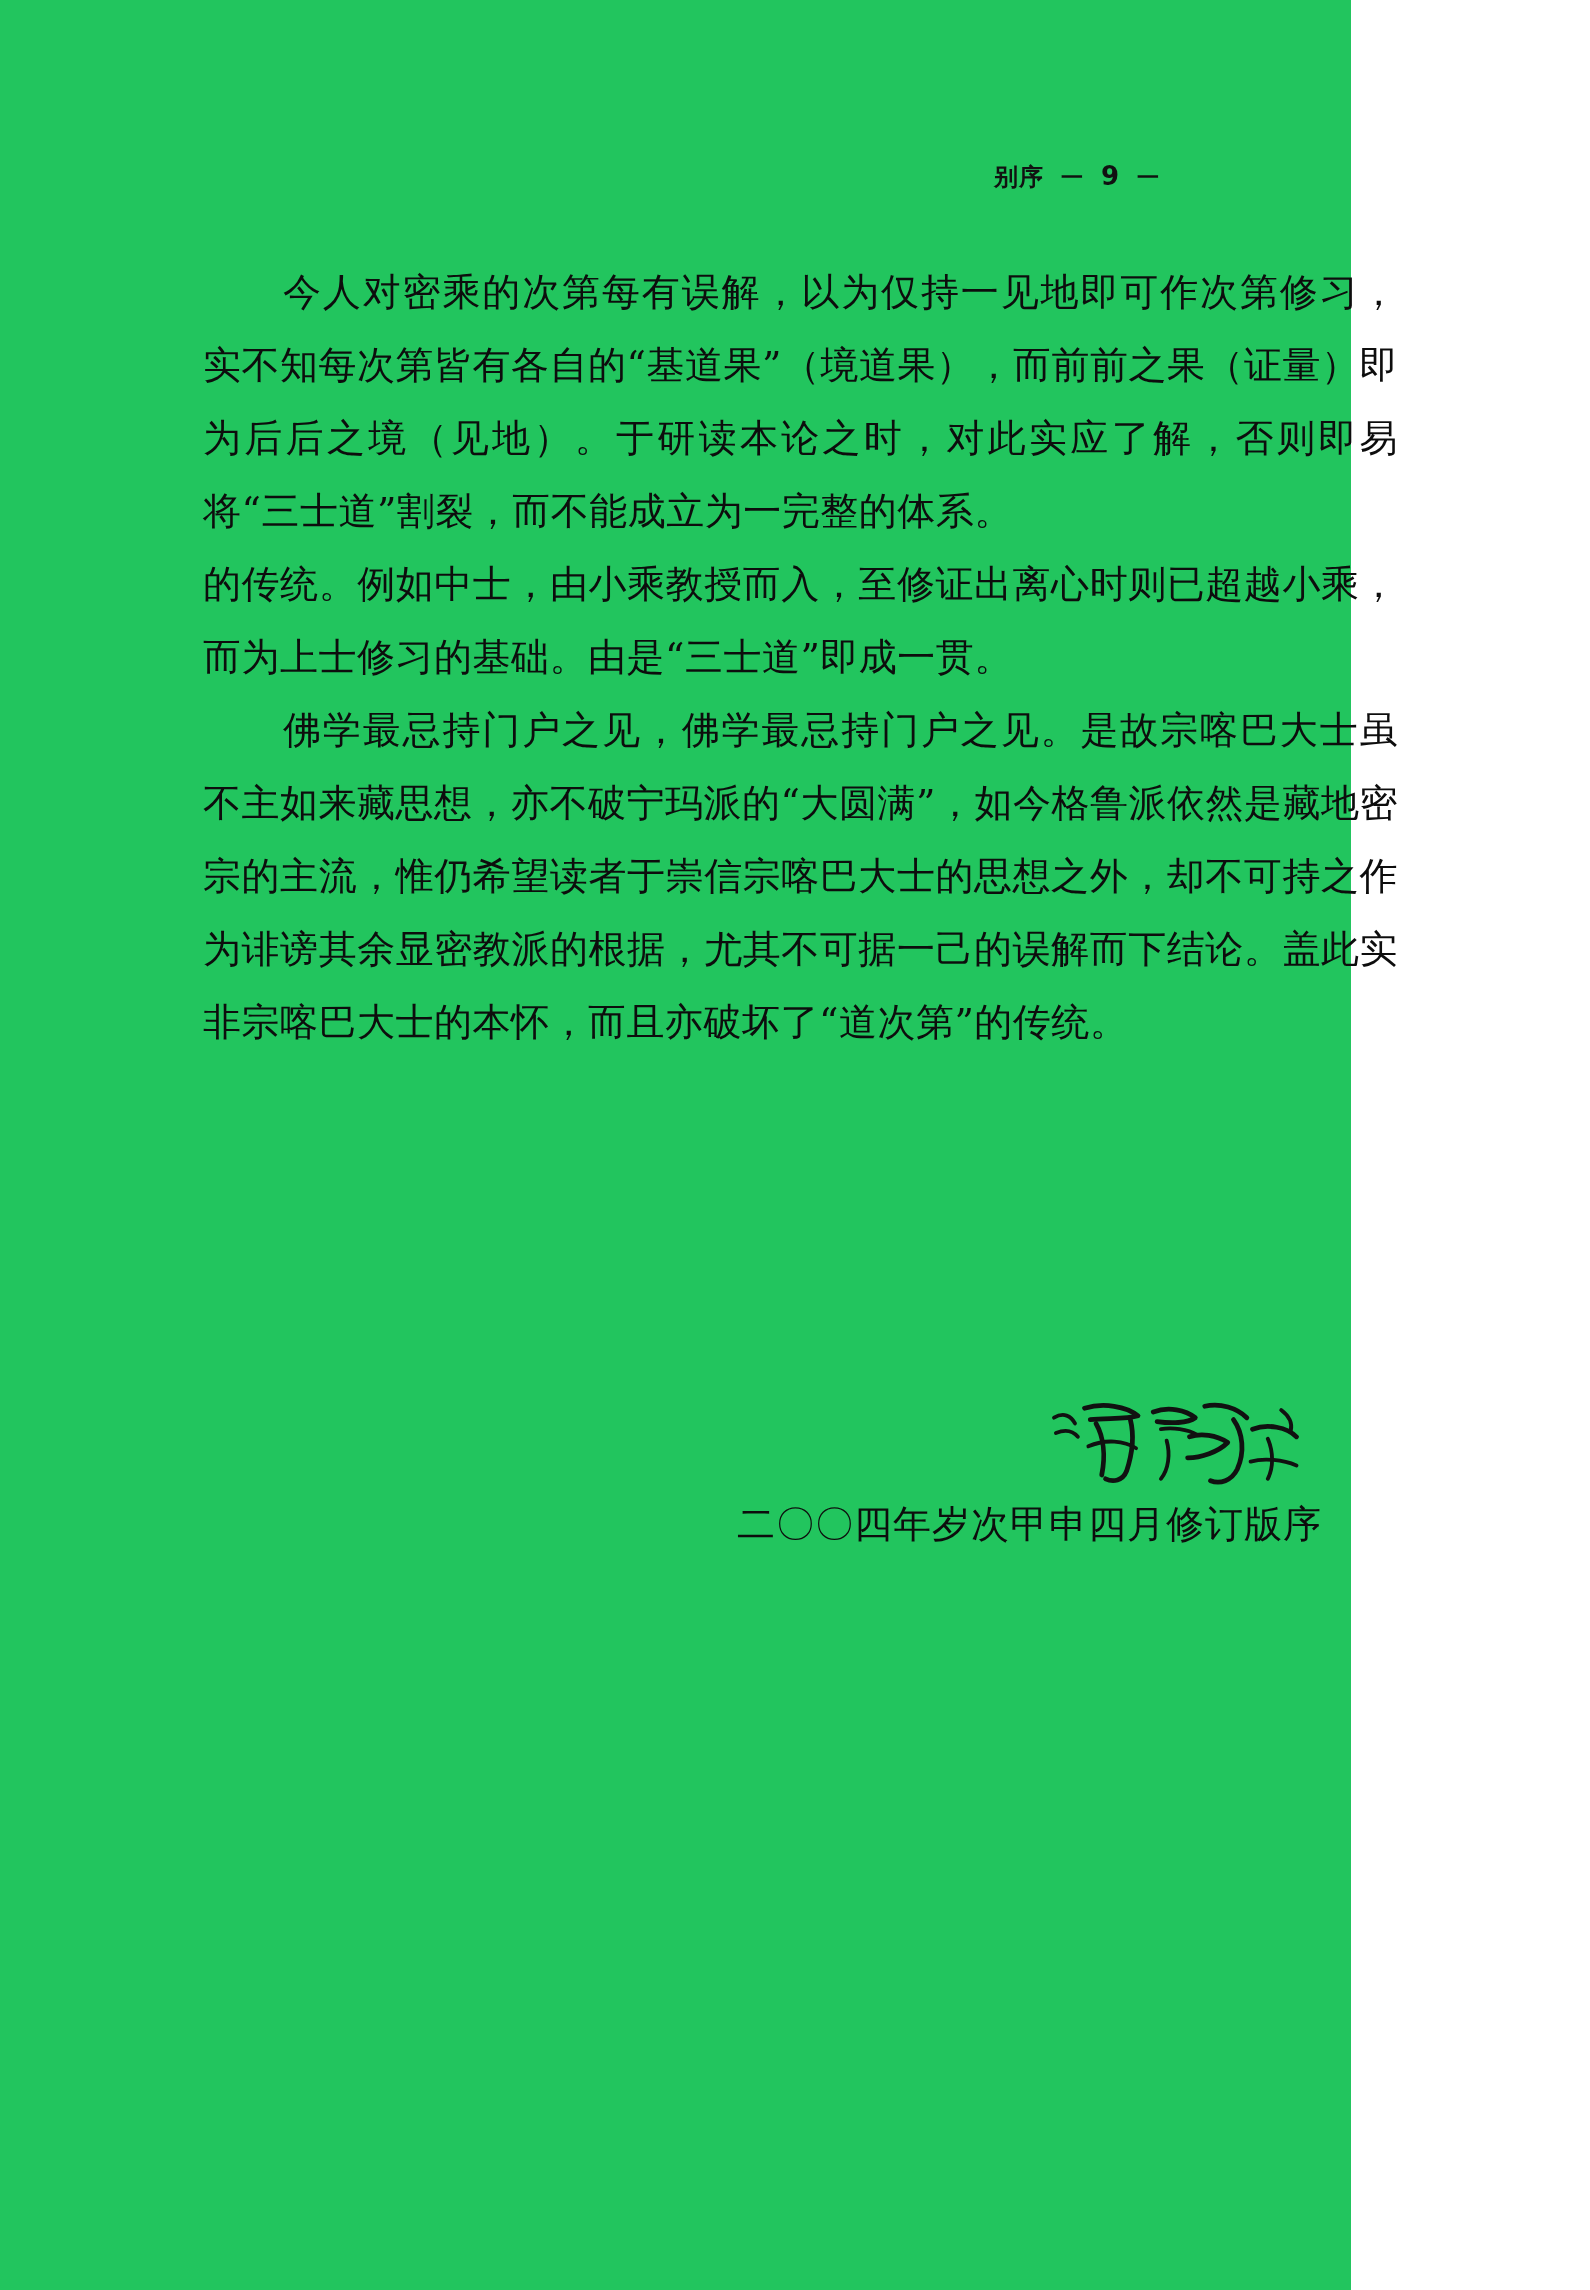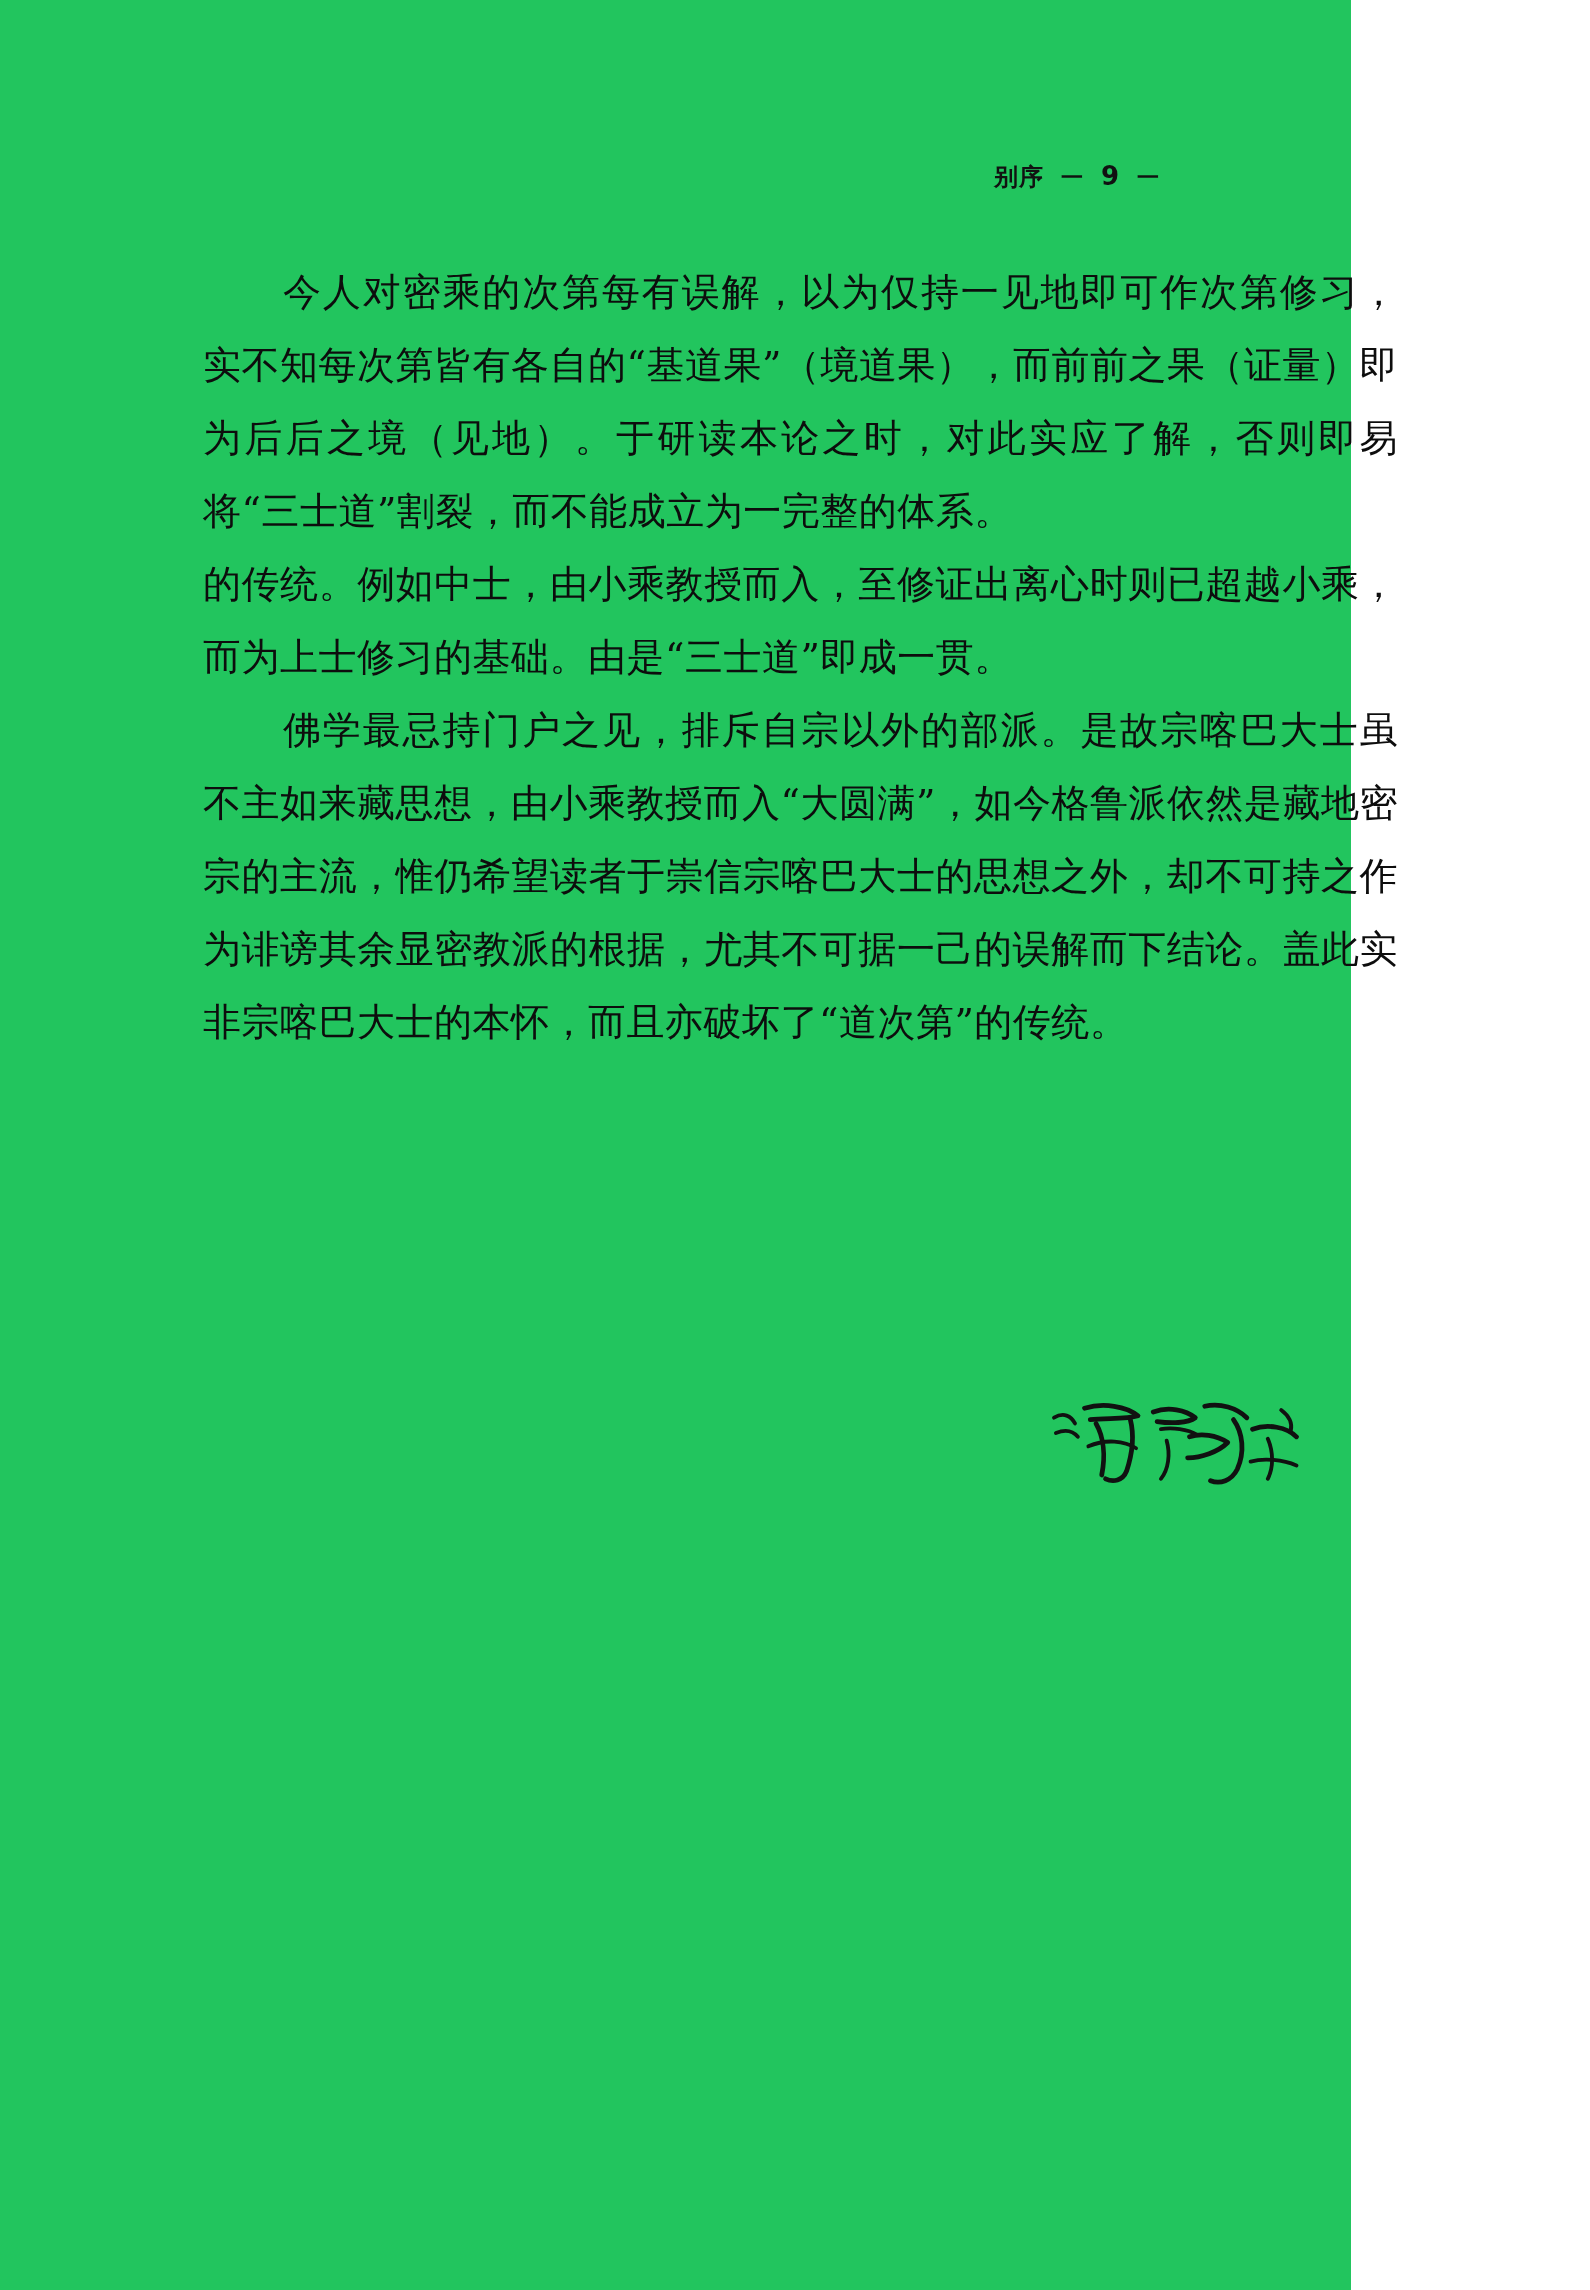--- a/index.html
+++ b/index.html
@@ -115,21 +115,21 @@
   <div class="header">
     <span>别序</span>
     <span class="dash">一</span>
     <span class="pagenum">9</span>
     <span class="dash">一</span>
   </div>
 
   <div class="body-block">
     <p class="para indent">今人对密乘的次第每有误解，以为仅持一见地即可作次第修习，实不知每次第皆有各自的“基道果”（境道果），而前前之果（证量）即为后后之境（见地）。于研读本论之时，对此实应了解，否则即易将“三士道”割裂，而不能成立为一完整的体系。</p>
     <p class="para">的传统。例如中士，由小乘教授而入，至修证出离心时则已超越小乘，而为上士修习的基础。由是“三士道”即成一贯。</p>
-    <p class="para indent">佛学最忌持门户之见，排斥自宗以外的部派。是故宗喀巴大士虽不主如来藏思想，由小乘教授而入“大圆满”，如今格鲁派依然是藏地密宗的主流，惟仍希望读者于崇信宗喀巴大士的思想之外，却不可持之作为诽谤其余显密教派的根据，尤其不可据一己的误解而下结论。盖此实非宗喀巴大士的本怀，而且亦破坏了“道次第”的传统。</p>
+    <p class="para indent">佛学最忌持门户之见，佛学最忌持门户之见。是故宗喀巴大士虽不主如来藏思想，亦不破宁玛派的“大圆满”，如今格鲁派依然是藏地密宗的主流，惟仍希望读者于崇信宗喀巴大士的思想之外，却不可持之作为诽谤其余显密教派的根据，尤其不可据一己的误解而下结论。盖此实非宗喀巴大士的本怀，而且亦破坏了“道次第”的传统。</p>
   </div>
 
   <div class="signature-area">
     <div class="signature-mark">
       <svg width="268" height="105" viewBox="0 0 280 110" xmlns="http://www.w3.org/2000/svg">
         <g fill="none" stroke="#111111" stroke-linecap="round" stroke-linejoin="round">
           <path d="M8 28 C18 22, 26 26, 30 34" stroke-width="4"></path>
           <path d="M10 44 C20 40, 28 42, 33 48" stroke-width="4"></path>
           <path d="M40 18 C60 12, 84 16, 96 26 C84 30, 62 28, 46 30" stroke-width="5"></path>
           <path d="M52 34 C60 48, 62 68, 58 88" stroke-width="5"></path>
@@ -141,16 +141,17 @@
           <path d="M150 48 C162 44, 178 46, 190 54 C180 64, 162 70, 148 70" stroke-width="5"></path>
           <path d="M166 16 C182 12, 200 18, 210 28" stroke-width="5"></path>
           <path d="M196 30 C206 44, 208 64, 200 82 C194 94, 182 98, 172 94" stroke-width="5"></path>
           <path d="M216 40 C232 34, 252 38, 262 48" stroke-width="5"></path>
           <path d="M232 50 C238 64, 238 80, 232 92" stroke-width="4"></path>
           <path d="M214 74 C228 70, 248 72, 262 78" stroke-width="4"></path>
           <path d="M246 20 C254 26, 258 34, 256 42" stroke-width="4"></path>
         </g>
       </svg>
     </div>
+    <div class="date-line">二〇〇四年岁次甲申四月修订版序</div>
   </div>
 
 </div>
 
 
 </body></html>

